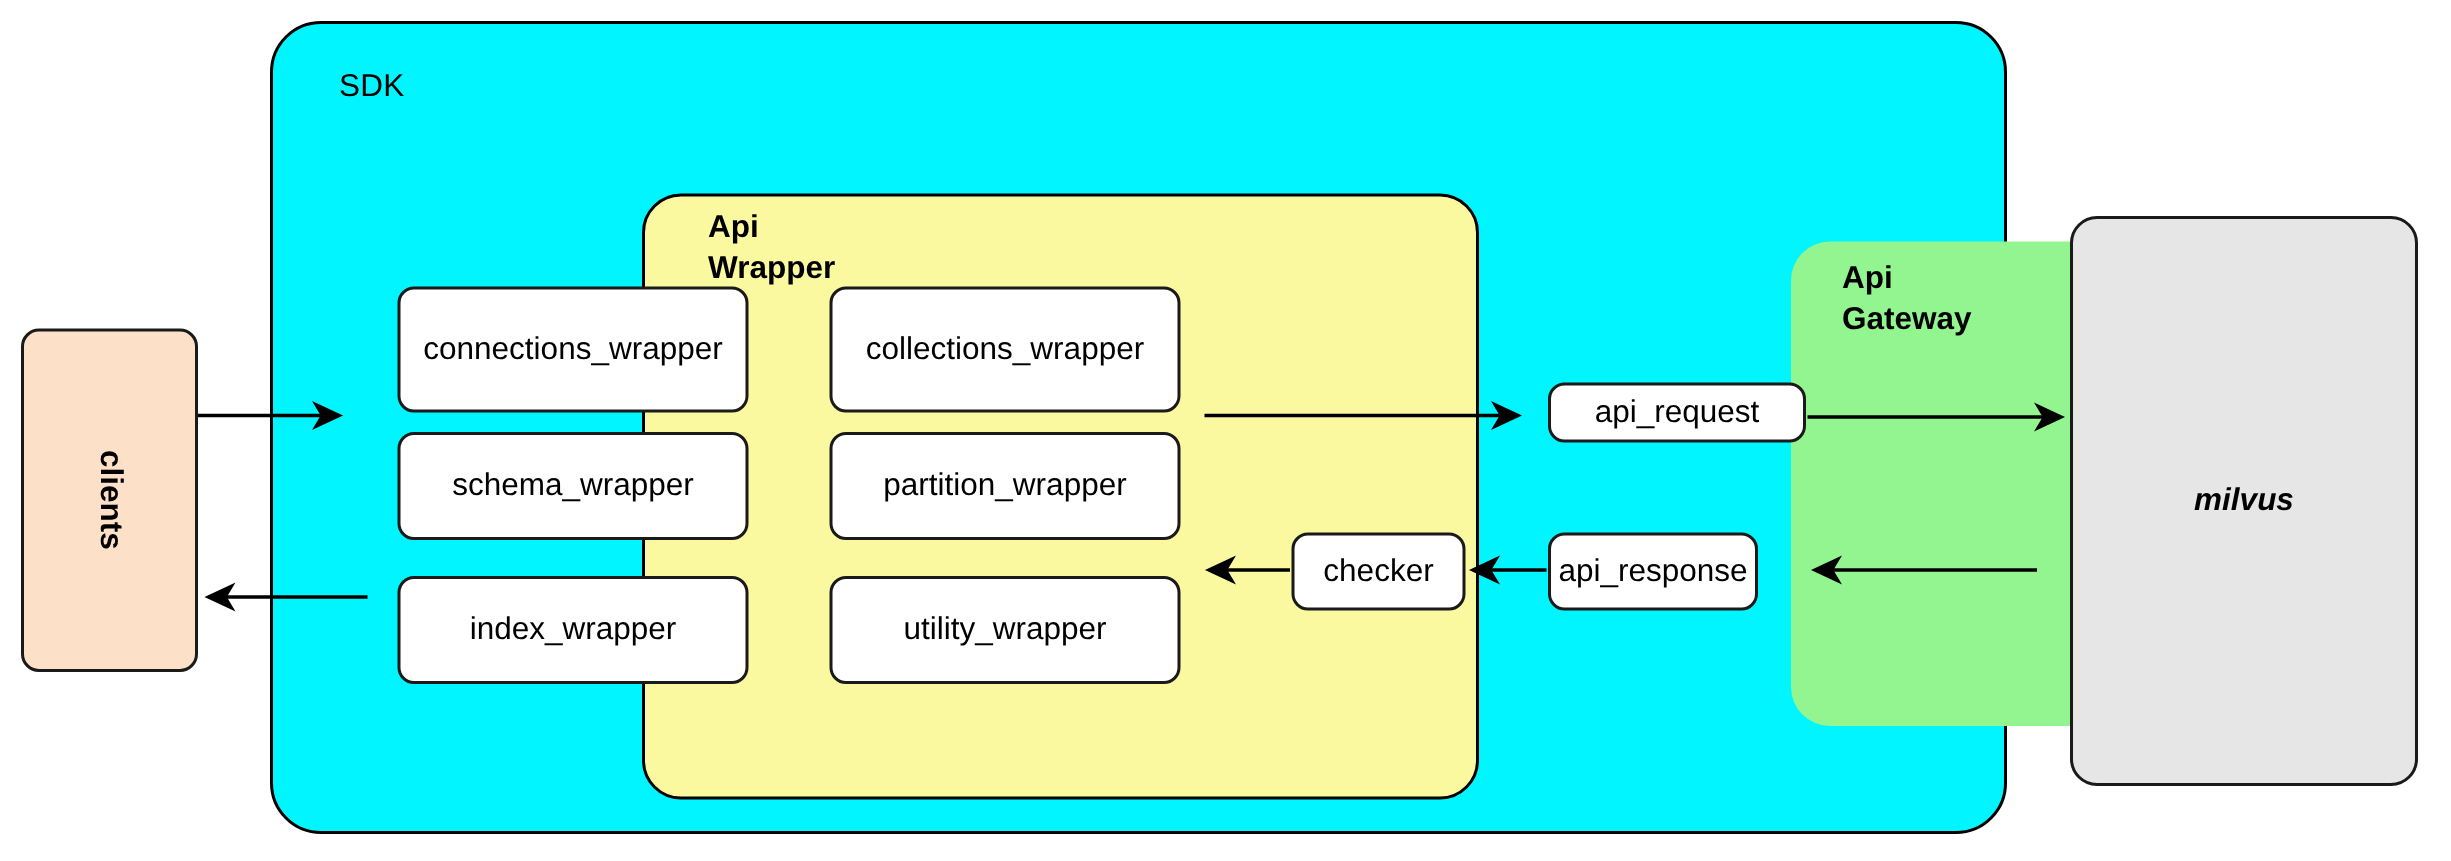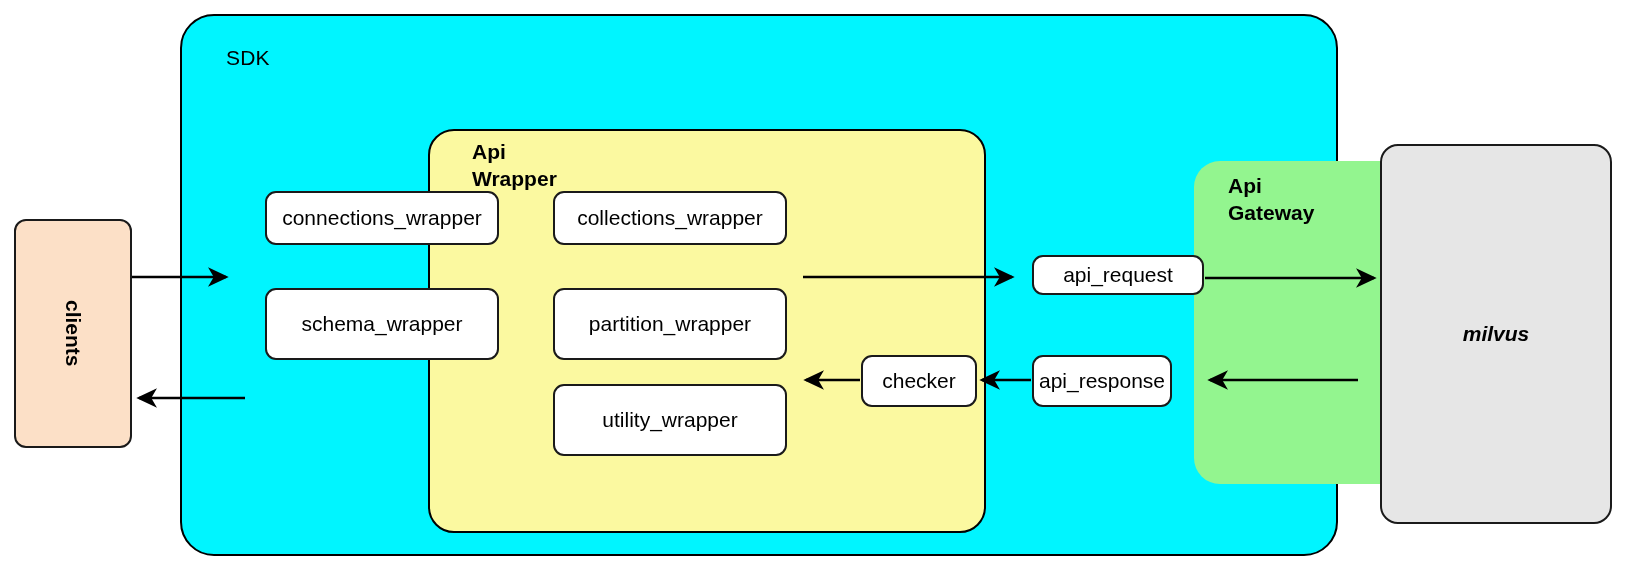--- a/index.html
+++ b/index.html
@@ -80,21 +80,21 @@
   .leaf {
     background: #ffffff;
     border: 2px solid #1a1a1a;
     border-radius: 11px;
     font-size: 21px;
     color: #000000;
   }
 
   .wrap-col-a { left: 265px; width: 234px; }
   .wrap-col-b { left: 553px; width: 234px; }
-  .wrap-row-1 { top: 191px; height: 54px; }
+  .wrap-row-1 { top: 191px; height: 84px; }
   .wrap-row-2 { top: 288px; height: 72px; }
   .wrap-row-3 { top: 384px; height: 72px; }
 
   #checker-box {
     left: 861px; top: 355px; width: 116px; height: 52px;
   }
   #api-request-box {
     left: 1032px; top: 255px; width: 172px; height: 40px;
   }
   #api-response-box {
@@ -165,20 +165,23 @@
   </div>
   <div class="box leaf wrap-col-a wrap-row-2">
     <span>schema_wrapper</span>
   </div>
   <div class="box leaf wrap-col-b wrap-row-1">
     <span>collections_wrapper</span>
   </div>
   <div class="box leaf wrap-col-b wrap-row-2">
     <span>partition_wrapper</span>
   </div>
+  <div class="box leaf wrap-col-a wrap-row-3">
+    <span>index_wrapper</span>
+  </div>
   <div class="box leaf" id="checker-box">
     <span>checker</span>
   </div>
 
   <div class="box leaf wrap-col-b wrap-row-3">
     <span>utility_wrapper</span>
   </div>
 
   <div class="box leaf" id="api-request-box">
     <span>api_request</span>

